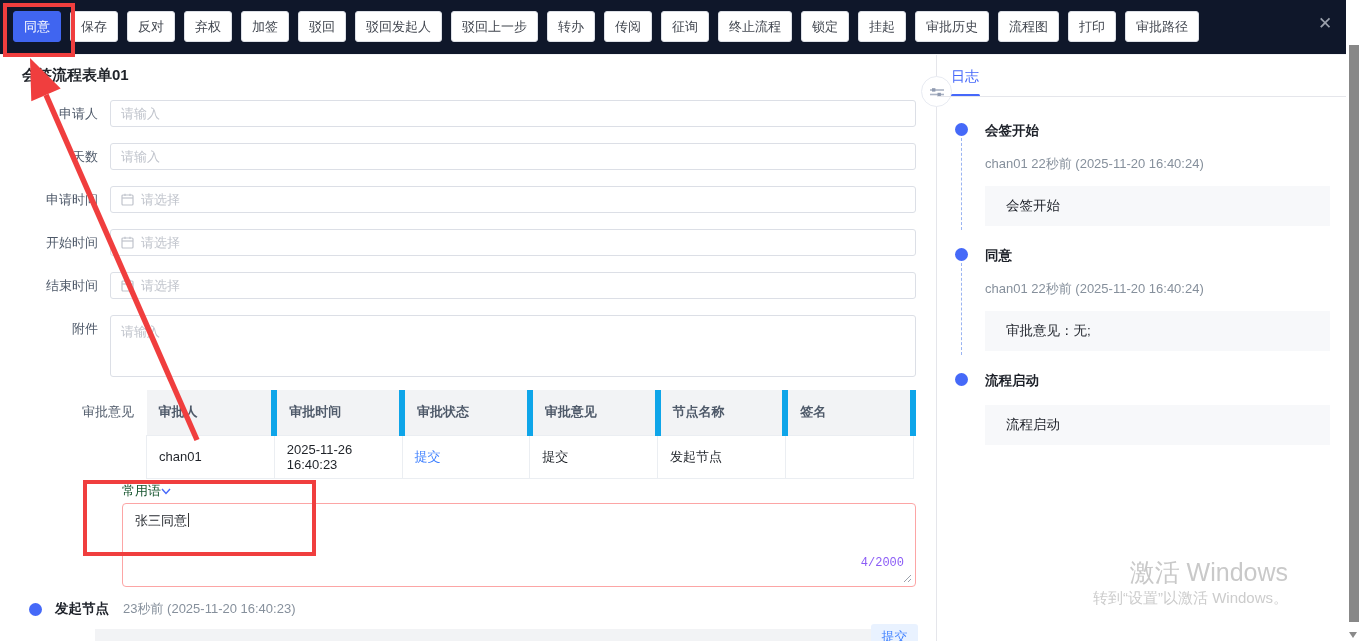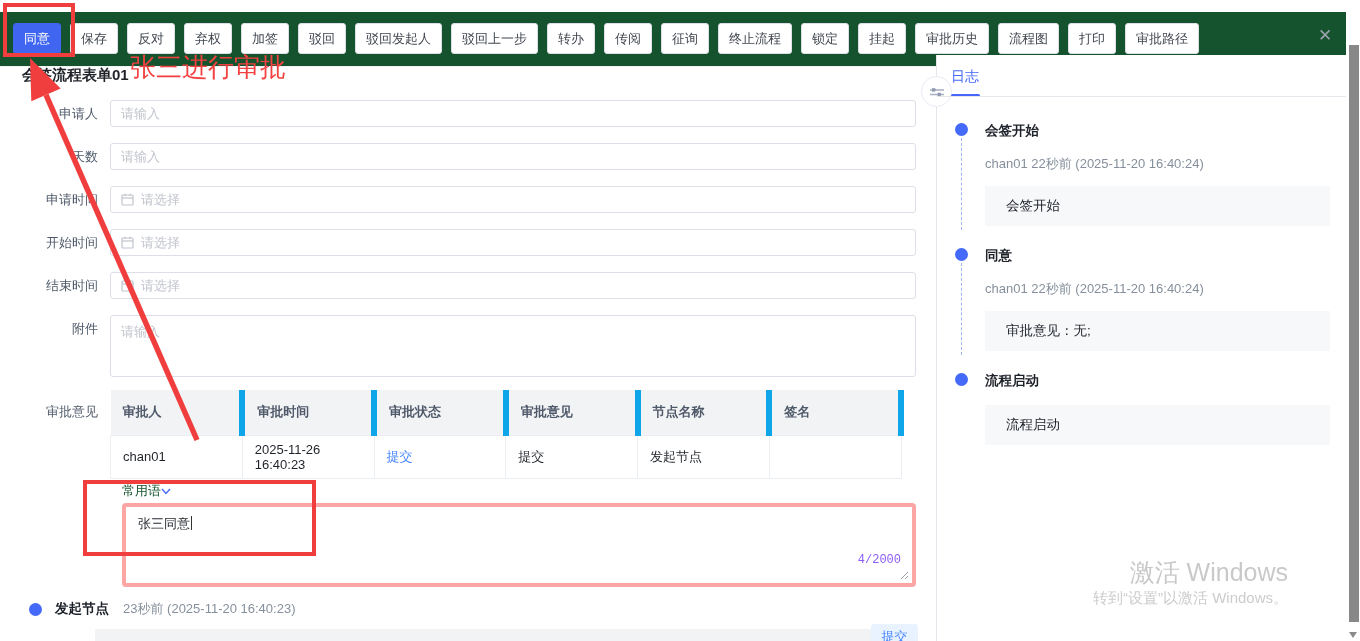--- a/index.html
+++ b/index.html
@@ -1,22 +1,22 @@
 <!DOCTYPE html>
 <html><head>
 <meta charset="utf-8">
 <style>
   * { margin:0; padding:0; box-sizing:border-box; }
   html,body { width:1360px; height:641px; overflow:hidden; background:#fff;
     font-family:"Liberation Sans","DejaVu Sans",sans-serif; }
   .app { position:relative; width:1360px; height:641px; }
 
   
-  .toolbar { position:absolute; left:0; top:12px; width:1346px; height:55px;
-    padding:11px 0 0 13px; border-bottom:1px solid #f2f3f5; background:#14532d; }
+  .toolbar { position:absolute; left:0; top:0; width:1346px; height:55px;
+    padding:11px 0 0 13px; border-bottom:1px solid #f2f3f5; background:#0f172a; }
   .tbtn { display:inline-block; height:31px; padding:0 10px; margin-right:9px;
     background:#fff; border:1px solid #dcdfe6; border-radius:3px;
     font-size:13px; color:#41464f; cursor:pointer; line-height:29px;
     font-family:inherit; }
   .tbtn.primary { background:#4065f0; border-color:#4065f0; color:#fff; }
   .close-x { position:absolute; left:1315px; top:13px; font-size:17px; color:#9aa0ab;
     cursor:pointer; width:20px; text-align:center; }
 
   
   .form-area { position:absolute; left:0; top:55px; width:936px; height:586px; }
@@ -28,35 +28,35 @@
     color:#4e5969; line-height:27px; flex:none;padding-left:41px; }
   .input { flex:1; height:27px; border:1px solid #dcdfe6; border-radius:3px;
     display:flex; align-items:center; padding:0 10px; background:#fff; }
   .input .ph { color:#c0c4cc; font-size:13px; }
   .cal { margin-right:7px; flex:none; display:inline-flex; }
   .tarea { flex:1; height:62px; border:1px solid #dcdfe6; border-radius:3px;
     padding:6px 10px; background:#fff; }
   .tarea .ph { color:#c0c4cc; font-size:13px; }
 
   
-  .table-row { position:absolute; left:0; top:335px; width:916px; display:flex; }
+  .table-row { position:absolute; left:0; top:335px; width:916px; display:flex;padding-left:36px; }
   .table-row > label { width:110px; text-align:right; padding-right:12px;
     font-size:13px; color:#4e5969; line-height:20px; padding-top:12px; flex:none; }
   table { border-collapse:collapse; width:794px; table-layout:fixed; }
   thead td { background:#f2f3f5; color:#4e5969; font-weight:bold; font-size:13px;
     height:45px; padding:0 12px; border-right:6px solid #0ea5e9; }
   tbody td { background:#fff; color:#1f2329; font-size:13px; height:43px;
     padding:0 12px; border:1px solid #ebeef2; }
   tbody td.link { color:#3d7fff; }
 
   
   .phrases { position:absolute; left:122px; top:427px; font-size:13px; color:#14532d;
     cursor:pointer; display:flex; align-items:center; gap:0; }
   .comment-box { position:absolute; left:122px; top:448px; width:794px; height:84px;
-    border:4px solid #fca5a5; border-radius:4px; background:#fff; }
+    border:1px solid #fca5a5; border-radius:4px; background:#fff; }
   .comment-text { position:absolute; left:12px; top:8px; font-size:13px; color:#1f2329; }
   .caret { display:inline-block; width:1px; height:14px; background:#333;
     vertical-align:-2px; margin-left:1px; }
   .counter { position:absolute; right:11px; bottom:16px; font-size:12px; color:#8b5cf6;font-family:Liberation Mono, monospace; }
   .resize-h { position:absolute; right:3px; bottom:3px; }
 
   
   .node-row { position:absolute; left:0; top:545px; display:flex; align-items:center; }
   .node-dot { width:13px; height:13px; border-radius:50%; background:#4569f8;
     margin-left:29px; margin-right:13px; flex:none; }
@@ -275,19 +275,18 @@
     <div class="wm2">转到“设置”以激活 Windows。</div>
   </div>
 
   <div class="scroll-col">
     <div class="scroll-thumb"></div>
     <div class="scroll-arrow"></div>
   </div>
 
   <div class="anno red-box1"></div>
   <div class="anno red-box2"></div>
-  <div class="anno red-note">张三进行审批</div>
   <svg class="anno arrow-svg" viewBox="0 0 1360 641">
     <line x1="197" y1="440" x2="46" y2="94.8" stroke="#f03e3e" stroke-width="5.5"></line>
     <polygon points="30,58 60.7,88.4 31.3,101.2" fill="#f03e3e"></polygon>
   </svg>
 
 </div>
 
 </body></html>

